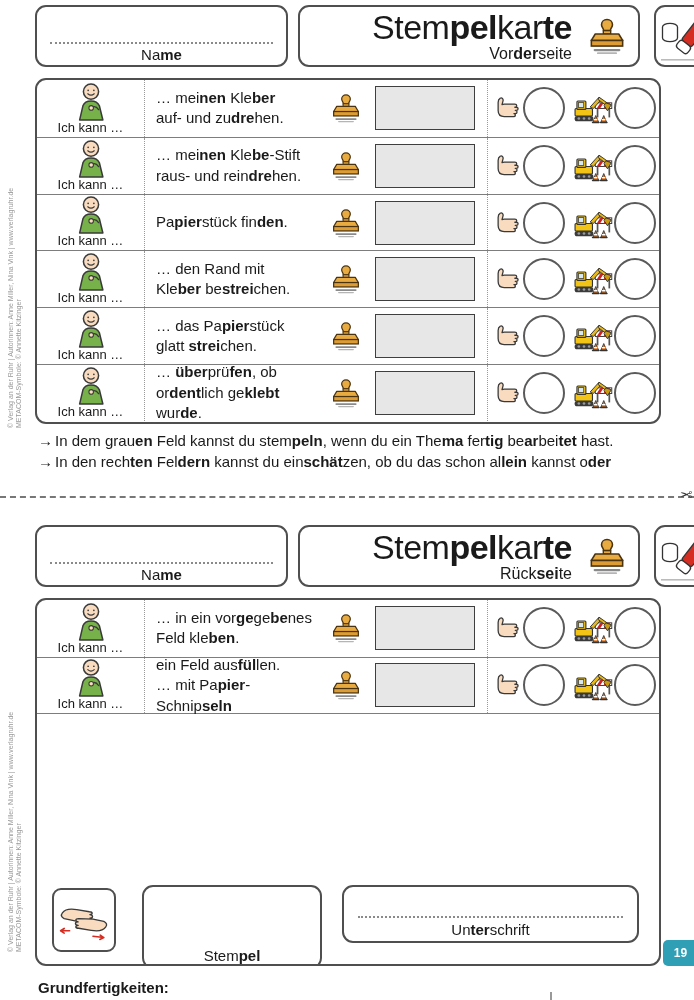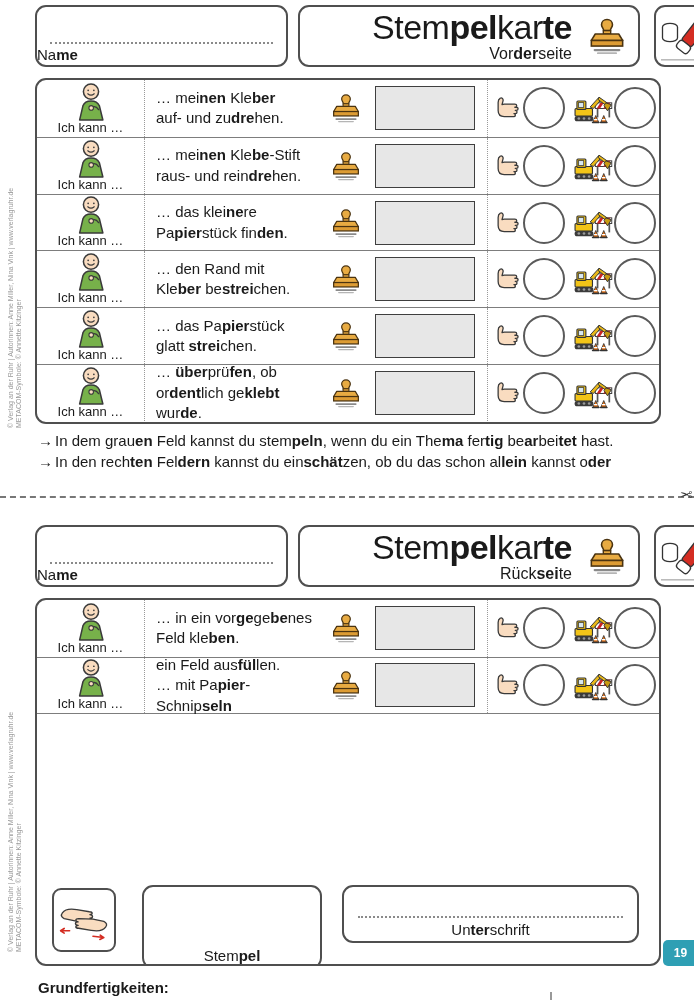--- a/index.html
+++ b/index.html
@@ -7,21 +7,21 @@
     position:relative; width:694px; height:1000px; overflow:hidden;
     font-family:"Liberation Sans", sans-serif; color:#1a1a1a; background:#fff;
   }
   b { font-weight:bold; }
 
   
   .obox { position:absolute; border:2.5px solid #4f4f4f; border-radius:11px; background:#fff; box-sizing:border-box; }
 
   
   .name-line { position:absolute; left:13px; right:13px; bottom:21px; border-bottom:2px dotted #8a8a8a; }
-  .name-label { position:absolute; left:0; right:0; bottom:2px; font-size:15px; }
+  .name-label { position:absolute; left:0; right:0; bottom:2px; text-align:center; font-size:15px; }
 
   
   .title-box { display:flex; align-items:center; justify-content:flex-end; padding-right:12px; }
   .title-wrap { text-align:right; margin-right:16px; }
   .title-main { font-size:34px; line-height:34px; letter-spacing:-0.5px; white-space:nowrap; }
   .title-sub  { font-size:16px; line-height:18px; margin-top:1px; }
 
   
   .glue-box { width:62px; }
 
@@ -222,21 +222,20 @@
       </div>
     </div>
     <div class="t-row">
       <div class="col-ich">
           <svg width="38" height="40" viewBox="0 0 40 42">
             <use href="#i-person"></use>
           </svg>
         <div class="ich-label">Ich kann …</div>
         </div>
       <div class="col-text">
-          <div><span>… das klei</span><b>ne</b><span>re</span></div>
           <div><span>Pa</span><b>pier</b><span>stück fin</span><b>den</b><span>.</span></div>
         </div>
       <div class="col-sf">
           <svg class="stamp-sm" width="30" height="30" viewBox="0 0 34 34">
             <use href="#i-stamp"></use>
           </svg>
         <div class="stamp-field"></div>
         </div>
       <div class="col-assess">
         <svg class="thumb" width="28" height="24" viewBox="0 0 30 26">

